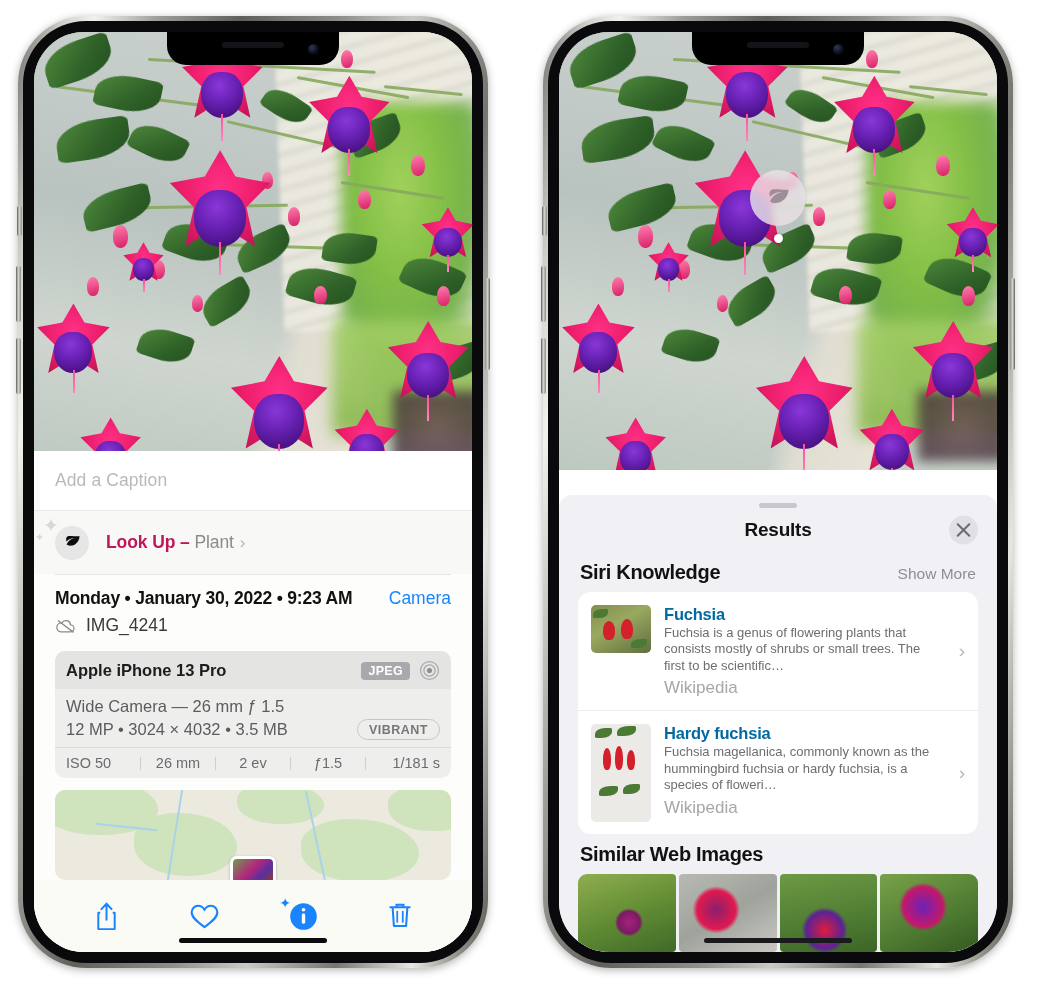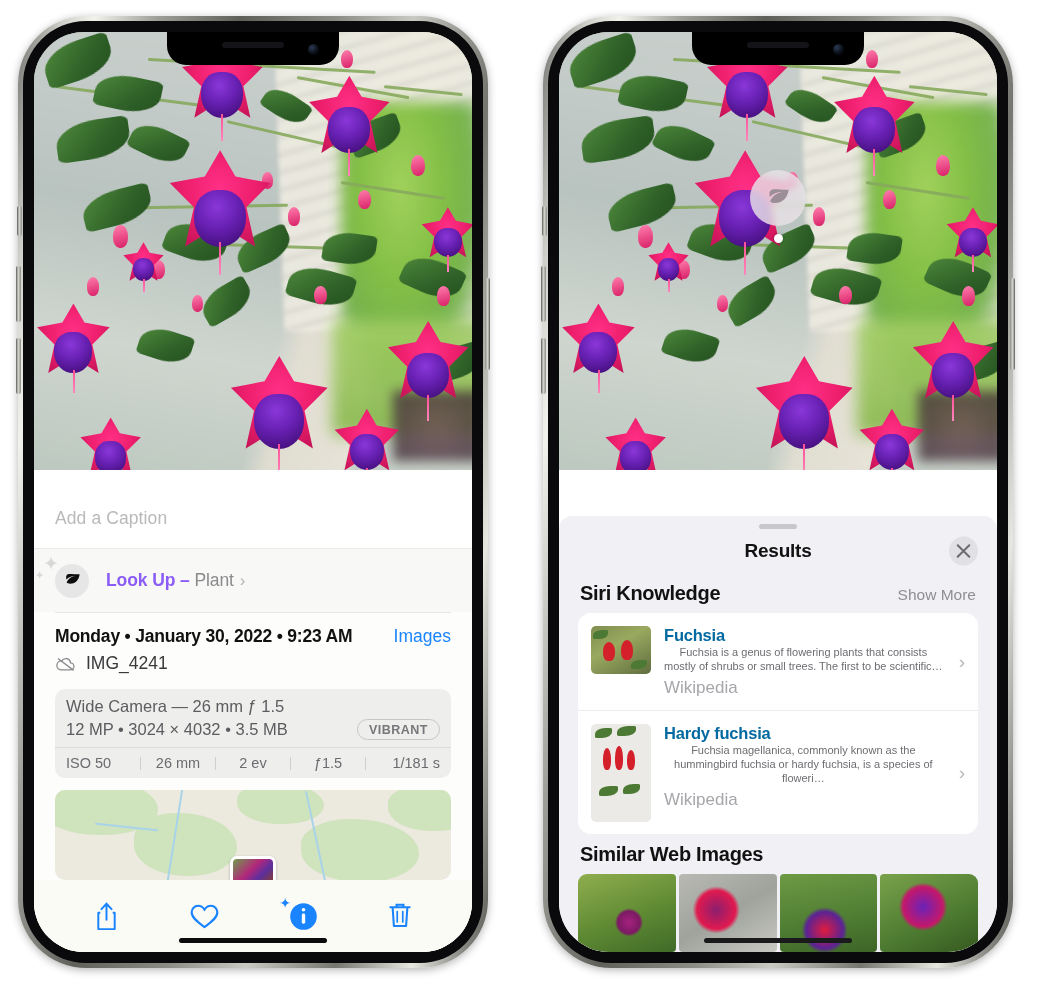--- a/index.html
+++ b/index.html
@@ -127,21 +127,21 @@
     padding:0 21px; background:#f8f8f6;
   }
   .lu-badge{
     position:relative; width:34px; height:34px; border-radius:50%;
     background:#e6e6e6; display:flex; align-items:center; justify-content:center; flex:0 0 auto;
   }
   .spark{ position:absolute; color:#d8d8d8; line-height:1; }
   .spark.s1{ left:-12px; top:-10px; font-size:19px; }
   .spark.s2{ left:-20px; top:6px; font-size:11px; }
   .lu-text{ margin-left:17px; font-size:17.5px; letter-spacing:-.1px; }
-  .lu-text b{ font-weight:700; color:#8b5cf6; }
+  .lu-text b{ font-weight:700; color:#be185d; }
   .lu-text span{ color:#8b8b8e; font-weight:400; }
   .lu-chev{ margin-left:6px; color:#b5b5b8; font-size:17px; }
   .divider{ height:1px; background:#e6e6e3; margin:0 21px; }
 
   .meta{ padding:13px 21px 9px; }
   .meta-top{ display:flex; align-items:baseline; justify-content:space-between; }
   .meta-date{ font-size:17.5px; font-weight:700; color:#111; letter-spacing:-.2px; }
   .meta-adjust{ font-size:17.5px; color:#1a84ff; }
   .meta-file{ display:flex; align-items:center; gap:9px; margin-top:6px; }
   .meta-name{ font-size:17.5px; color:#3a3a3c; }
@@ -222,21 +222,21 @@
   .kcard{ margin:0 19px; background:#fff; border-radius:13px; overflow:hidden; }
   .krow{ display:flex; padding:13px 13px 12px; gap:13px; align-items:flex-start; }
   .krow + .krow{ border-top:1px solid #ececef; }
   .kthumb{ width:60px; border-radius:5px; overflow:hidden; flex:0 0 auto; position:relative; }
   .kthumb.a{ height:48px; background:linear-gradient(150deg,#7f8d50,#9aa95f 40%,#5f6d3f); }
   .kthumb.b{ height:98px; background:#eceae6; }
   .kt-fl{ position:absolute; background:#d3202a; border-radius:50% 50% 40% 40%; }
   .kt-lf{ position:absolute; background:#4c7a34; border-radius:60% 12% 60% 12%; }
   .ktext{ flex:1; min-width:0; }
   .ktitle{ font-size:16.5px; font-weight:700; color:#0369a1; letter-spacing:-.2px; }
-  .kdesc{ font-size:11px; color:#6d6d72; line-height:1.27; margin-top:1px;text-align:center; }
+  .kdesc{ font-size:13px; color:#6d6d72; line-height:1.27; margin-top:1px; }
   .ksrc{ font-size:17px; color:#a6a6ab; margin-top:4px; }
   .kchev{ align-self:center; color:#b8b8bd; font-size:19px; padding-left:3px; }
 
   .simgrid{ display:flex; gap:3px; padding:0 19px; margin-top:4px; }
   .sim{ flex:1; height:78px; border-radius:4px; overflow:hidden; position:relative; }
   .sim:first-child{ border-top-left-radius:9px; }
   .sim:last-child{ border-top-right-radius:9px; }
 </style>
 </head>
 <body>
@@ -370,32 +370,43 @@
             <span>Plant</span>
           </div>
           <span class="lu-chev">›</span>
         </div>
 
         <div class="divider"></div>
 
         <div class="meta">
           <div class="meta-top">
             <div class="meta-date">Monday • January 30, 2022 • 9:23 AM</div>
-            <div class="meta-adjust">Images</div>
+            <div class="meta-adjust">Camera</div>
           </div>
           <div class="meta-file">
             <svg width="22" height="16" viewBox="0 0 26 18">
               <path d="M7 16h11a4.2 4.2 0 0 0 .4-8.4A5.6 5.6 0 0 0 8 5.4 4.4 4.4 0 0 0 7 16z" fill="none" stroke="#8a8a8e" stroke-width="1.5"></path>
               <line x1="3.5" y1="2.5" x2="22" y2="16.5" stroke="#8a8a8e" stroke-width="1.6"></line>
             </svg>
             <span class="meta-name">IMG_4241</span>
           </div>
         </div>
 
         <div class="card">
+          <div class="card-head">
+            <div class="dev">Apple iPhone 13 Pro</div>
+            <div class="head-right">
+              <span class="pill-jpeg">JPEG</span>
+              <svg width="21" height="21" viewBox="0 0 24 24">
+                <circle cx="12" cy="12" r="10.2" fill="none" stroke="#a8a8ad" stroke-width="1.4"></circle>
+                <circle cx="12" cy="12" r="6.4" fill="none" stroke="#a8a8ad" stroke-width="1.4"></circle>
+                <circle cx="12" cy="12" r="2.9" fill="#8e8e93"></circle>
+              </svg>
+            </div>
+          </div>
           <div class="card-body">
             <div class="lens">Wide Camera — 26 mm ƒ 1.5</div>
             <div class="specs-row">
               <div class="specs">12 MP • 3024 × 4032 • 3.5 MB</div>
               <span class="pill-vib">VIBRANT</span>
             </div>
           </div>
           <div class="exif" id="exifRow">
               <div class="cell">ISO 50</div>
               <div class="sep2"></div>

